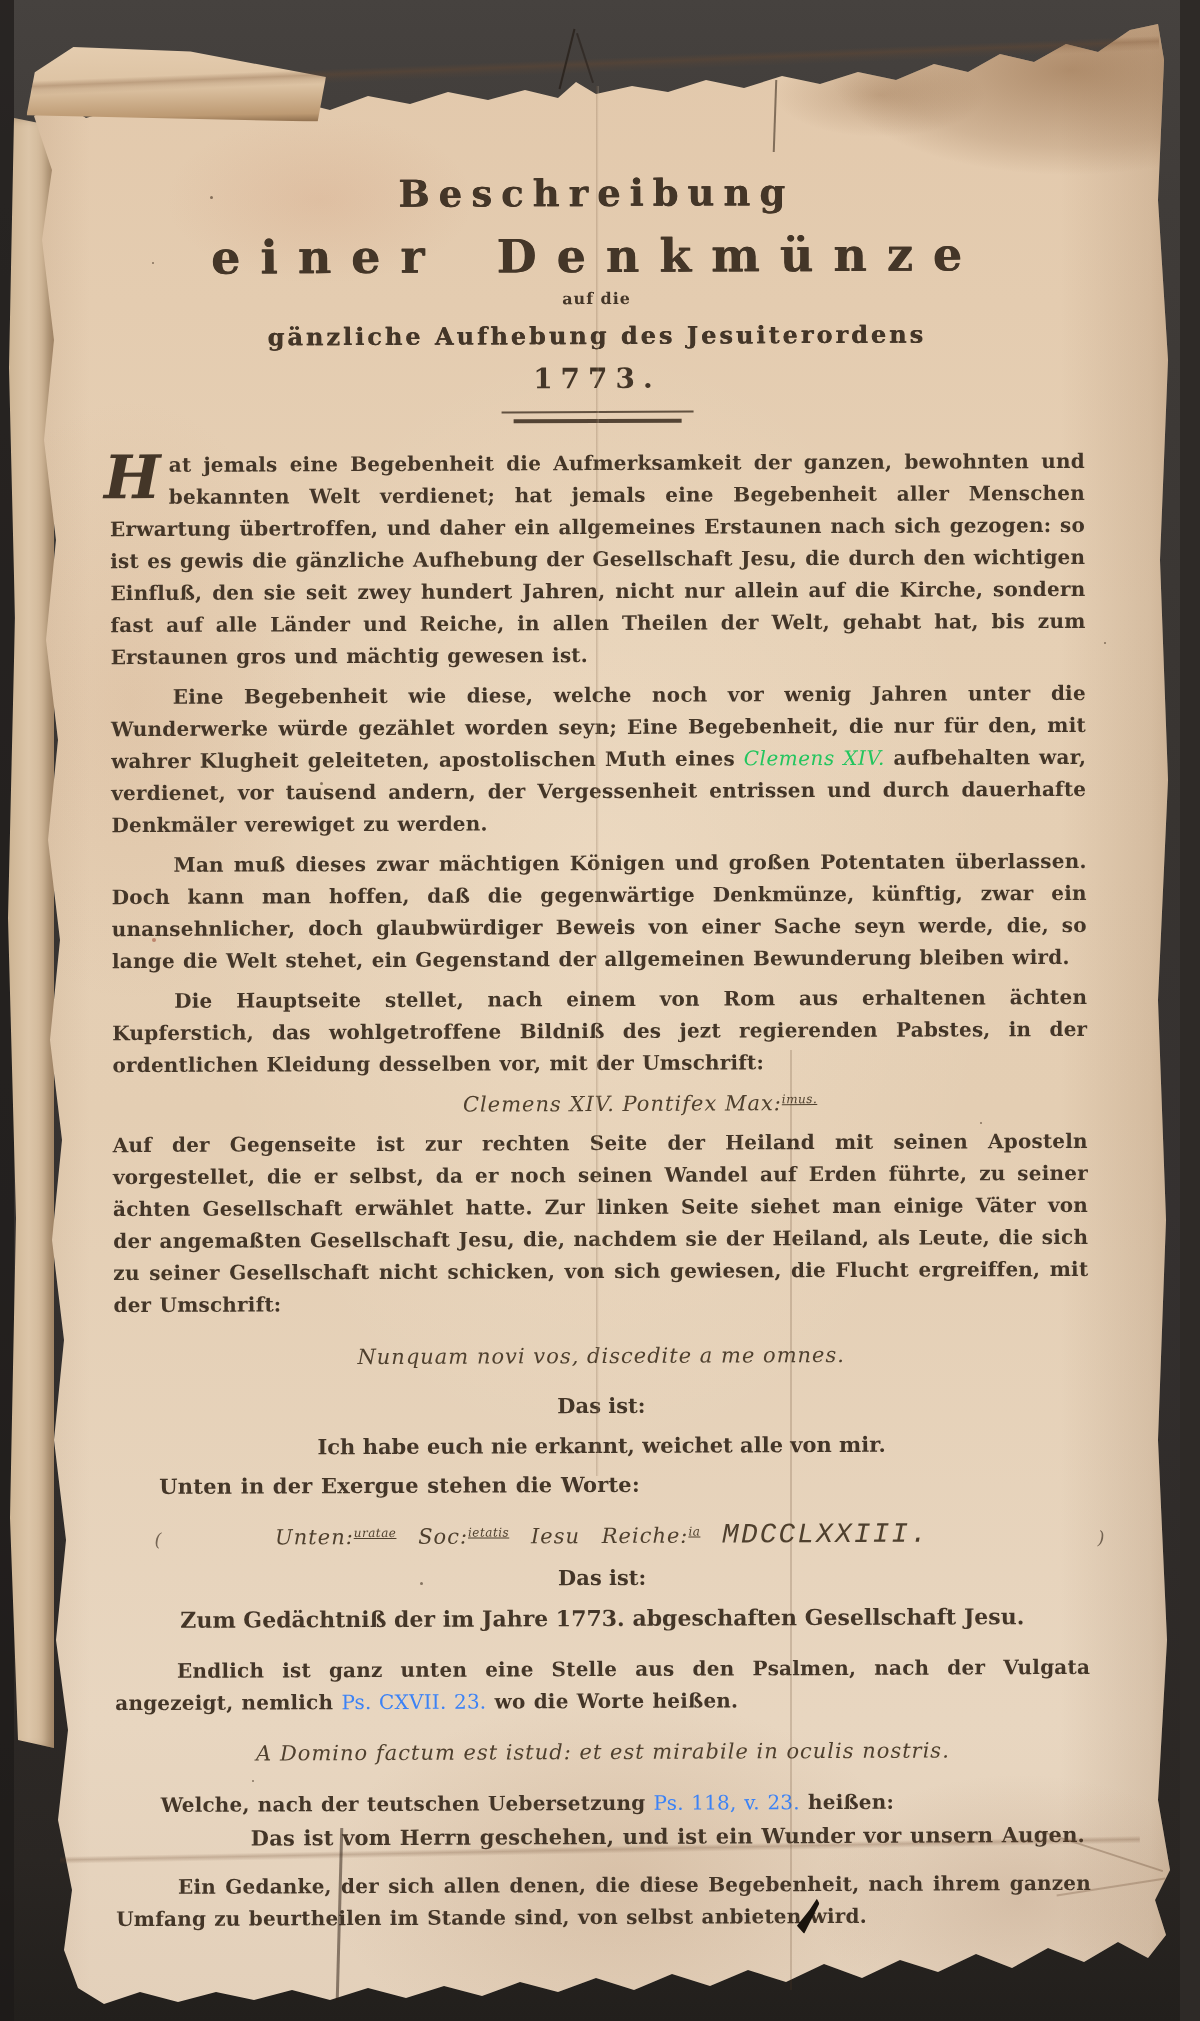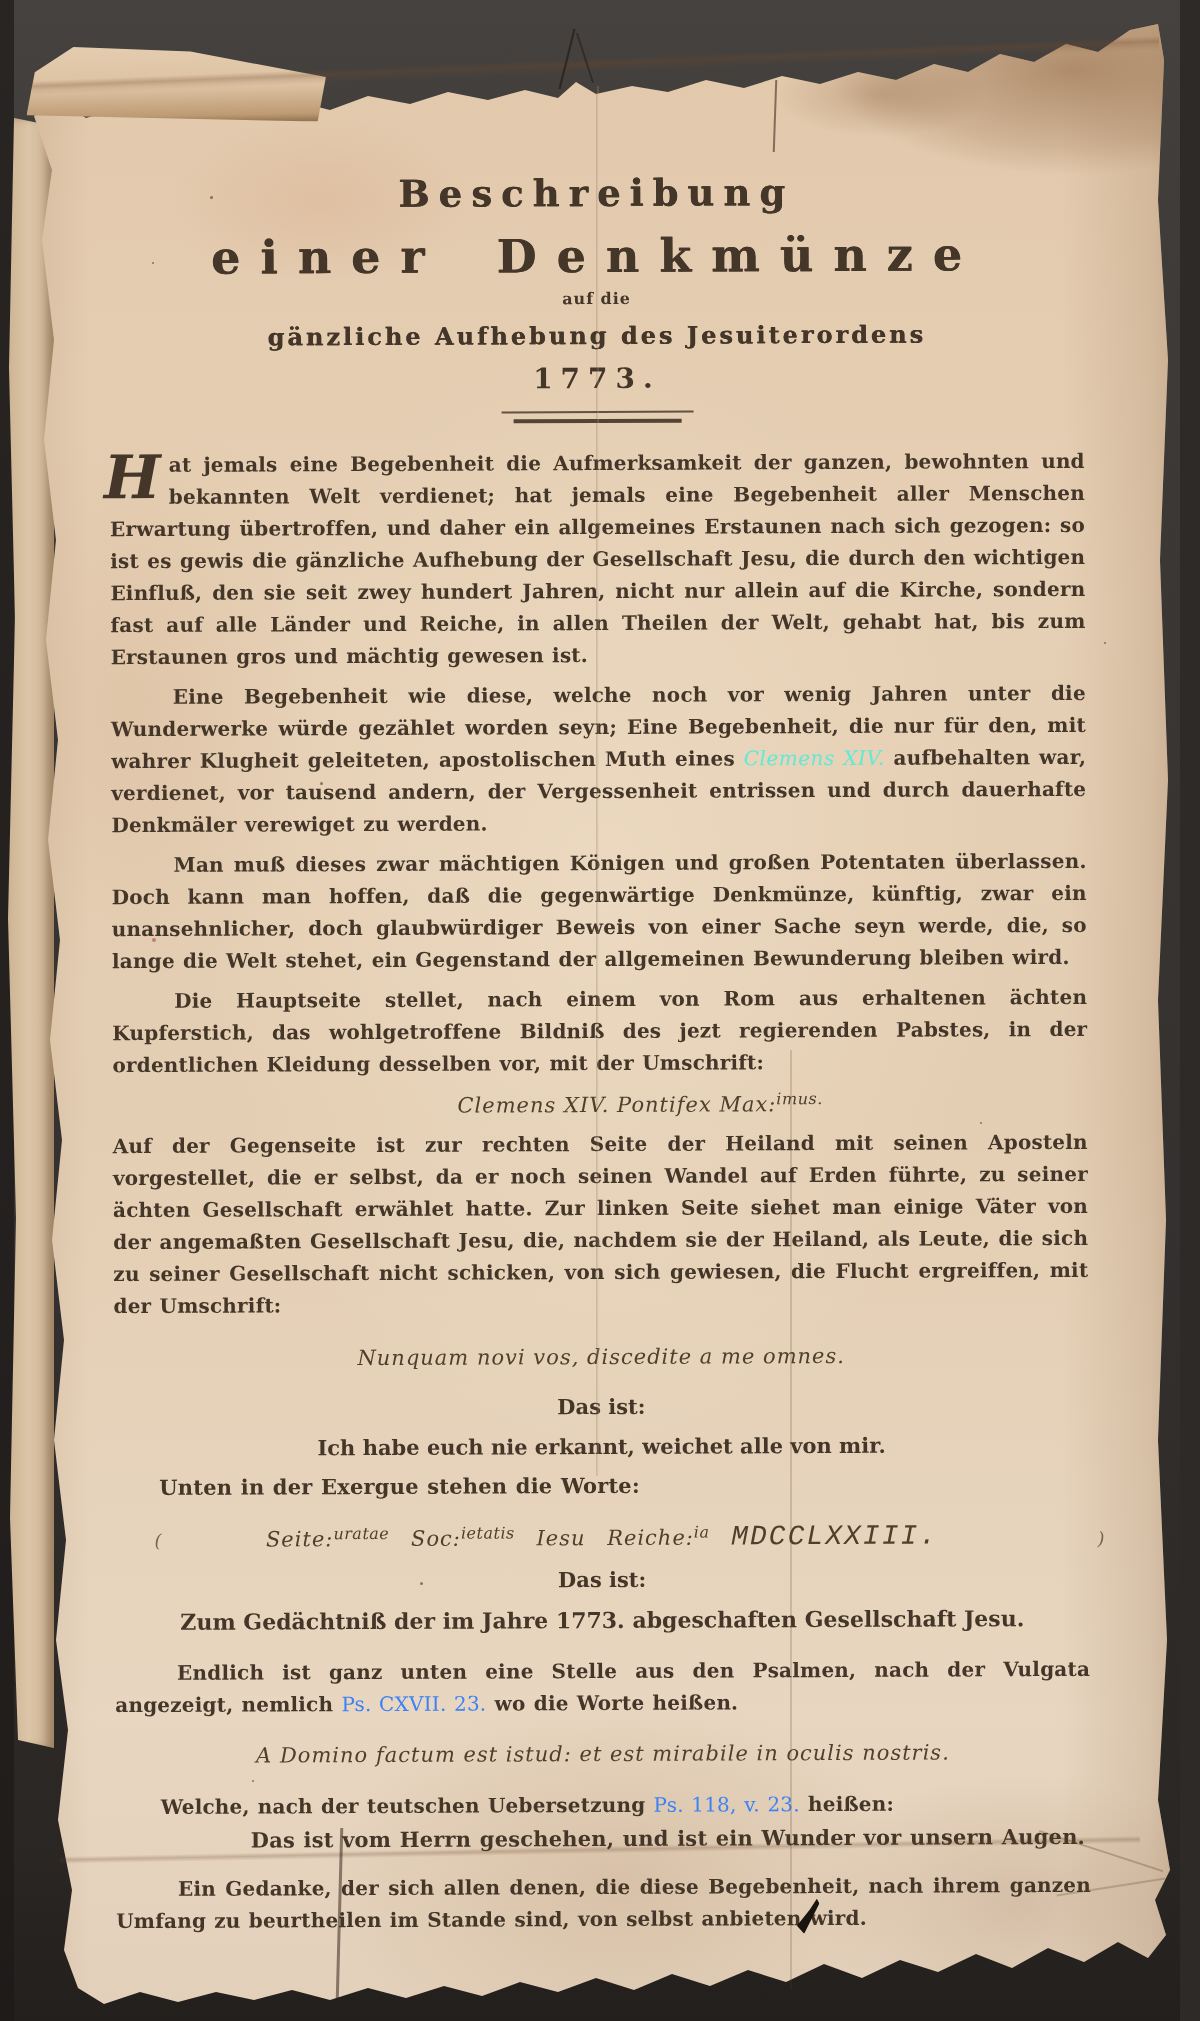--- a/index.html
+++ b/index.html
@@ -69,27 +69,27 @@
   .rules{margin-top:16px;text-align:center;}
   .rule1{width:192px;height:2px;background:#4a3b2c;margin:0 auto;opacity:.85;}
   .rule2{width:168px;height:4px;background:#423426;margin:6px auto 0;opacity:.9;}
 
   .para{margin-top:8px;font-size:20px;font-weight:bold;line-height:32px;
         text-align:justify;letter-spacing:.2px;word-spacing:1px;}
   .para.indent{text-indent:62px;}
   .p1{margin-top:24px;}
   .dropcap{float:left;font-size:60px;line-height:52px;font-style:italic;font-weight:bold;
            margin:2px 8px 0 -6px;}
-  .latin-inline{font-weight:normal;font-style:italic;color:#5eead4;letter-spacing:.5px;}
+  .latin-inline{font-weight:normal;font-style:italic;color:#22c55e;letter-spacing:.5px;}
   .roman-inline{font-weight:normal;color:#3b82f6;}
   .c-latin{font-size:21px;font-style:italic;font-weight:normal;color:#4f402e;
            text-align:center;letter-spacing:1px;line-height:30px;}
   .c-fraktur{font-size:21px;font-weight:bold;text-align:center;line-height:30px;}
   .left-ind{text-align:left;text-indent:0;}
-  .sup{font-size:16px;vertical-align:7px;letter-spacing:.5px;}
+  .sup{font-size:12px;vertical-align:7px;letter-spacing:.5px;text-decoration:underline;}
   .insc3{position:relative;}
   .insc3 .mono-year{font-size:28px;letter-spacing:2px;font-family:Liberation Mono, monospace;}
   .insc3 .gap{display:inline-block;width:14px;}
   .paren-l{position:absolute;left:40px;top:6px;font-size:18px;font-weight:normal;color:rgba(68,54,40,.7);}
   .paren-r{position:absolute;right:-16px;top:8px;font-size:18px;font-weight:normal;color:rgba(68,54,40,.7);}
   .shiftr{transform:translateX(40px);}
 </style>
 </head>
 <body>
 
@@ -131,21 +131,21 @@
 
     <div class="c-latin" style="margin-top:22px;">Nunquam novi vos, discedite a me omnes.</div>
 
     <div class="c-fraktur" style="margin-top:20px;">Das ist:</div>
     <div class="c-fraktur" style="margin-top:10px;">Ich habe euch nie erkannt, weichet alle von mir.</div>
 
     <div class="para left-ind" style="margin-top:8px;padding-left:45px;font-size:21px;">Unten in der Exergue stehen die Worte:</div>
 
     <div class="c-latin insc3" style="margin-top:16px;">
       <span class="paren-l">(</span>
-      <span>Seite:</span><span class="sup">uratae</span><span class="gap"></span>
+      <span>Unten:</span><span class="sup">uratae</span><span class="gap"></span>
       <span>Soc:</span><span class="sup">ietatis</span><span class="gap"></span>
       <span>Iesu</span><span class="gap"></span>
       <span>Reiche:</span><span class="sup">ia</span><span class="gap"></span>
       <span class="mono-year">MDCCLXXIII.</span>
       <span class="paren-r">)</span>
     </div>
 
     <div class="c-fraktur" style="margin-top:12px;">Das ist:</div>
     <div class="c-fraktur" style="margin-top:10px;font-size:22px;">Zum Gedächtniß der im Jahre 1773. abgeschaften Gesellschaft Jesu.</div>
 

